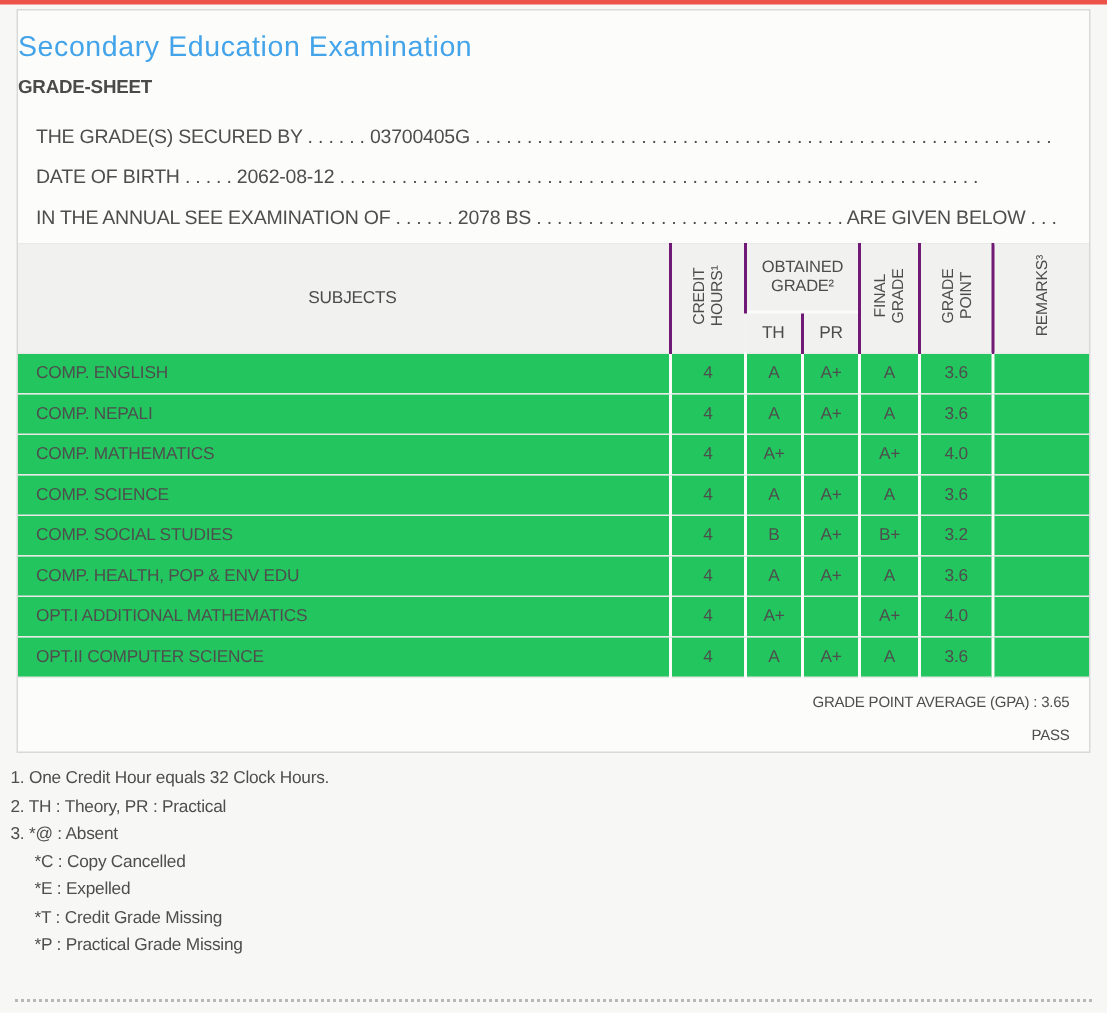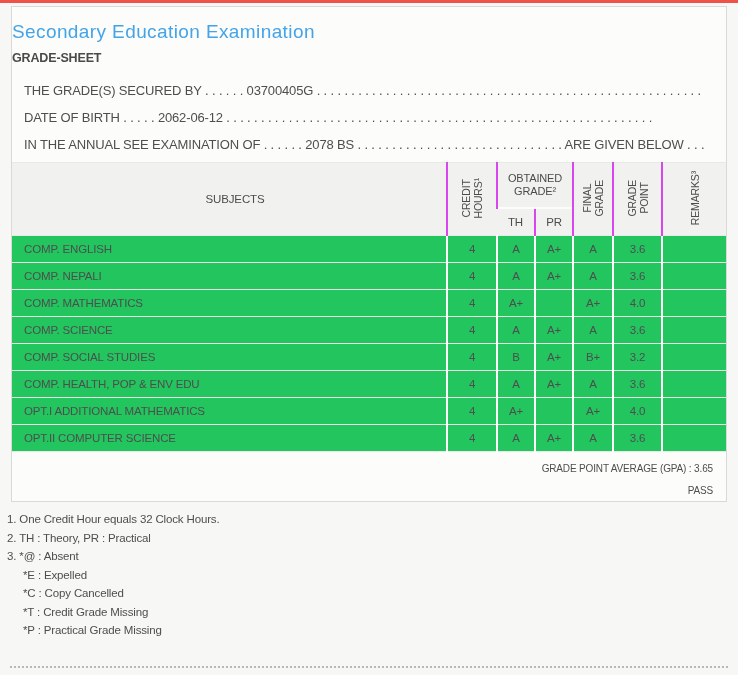--- a/index.html
+++ b/index.html
@@ -35,21 +35,21 @@
   col.c-subj{width:auto;}
   col.c-credit{width:50px;}
   col.c-th{width:38px;}
   col.c-pr{width:38px;}
   col.c-final{width:40px;}
   col.c-gp{width:49px;}
   col.c-rem{width:64px;}
   th{
     background:#f1f1ef;font-weight:400;color:#4c4c4a;
     text-align:center;vertical-align:middle;padding:0;
-    border-left:2px solid #d946ef;
+    border-left:2px solid #701a75;
   }
   th:first-child{border-left:none;}
   thead tr.r1 th{height:44px;}
   thead tr.r2 th{height:26px;border-top:2px solid #fcfcfa;margin-top:16px;}
   .h-subj{text-align:center;padding-left:12px;font-size:11.5px;}
   .h-obt{white-space:pre-line;font-size:11px;line-height:13px;}
   .vert{
     display:inline-block;
     writing-mode:vertical-rl;transform:rotate(180deg);
     white-space:pre-line;font-size:10.5px;line-height:12px;
@@ -72,21 +72,21 @@
 <body>
 
 <div class="top-line"></div>
 
 <div class="card">
   <div class="title">Secondary Education Examination</div>
   <div class="subtitle">GRADE-SHEET</div>
 
   <div class="info">
     <div class="info-line">THE GRADE(S) SECURED BY . . . . . . 03700405G . . . . . . . . . . . . . . . . . . . . . . . . . . . . . . . . . . . . . . . . . . . . . . . . . . . . . . . .</div>
-    <div class="info-line">DATE OF BIRTH . . . . . 2062-06-12 . . . . . . . . . . . . . . . . . . . . . . . . . . . . . . . . . . . . . . . . . . . . . . . . . . . . . . . . . . . . . .</div>
+    <div class="info-line">DATE OF BIRTH . . . . . 2062-08-12 . . . . . . . . . . . . . . . . . . . . . . . . . . . . . . . . . . . . . . . . . . . . . . . . . . . . . . . . . . . . . .</div>
     <div class="info-line">IN THE ANNUAL SEE EXAMINATION OF . . . . . . 2078 BS . . . . . . . . . . . . . . . . . . . . . . . . . . . . . . ARE GIVEN BELOW . . .</div>
   </div>
 
   <table>
     <colgroup>
       <col class="c-subj">
         <col class="c-credit">
         <col class="c-th">
         <col class="c-pr">
       <col class="c-final">
@@ -190,19 +190,19 @@
   <div class="summary">
     <div>GRADE POINT AVERAGE (GPA) : 3.65</div>
     <div>PASS</div>
   </div>
 </div>
 
 <div class="footnotes">
     <div class="fn-line">1. One Credit Hour equals 32 Clock Hours.</div>
     <div class="fn-line">2. TH : Theory, PR : Practical</div>
     <div class="fn-line">3. *@ : Absent</div>
+    <div class="fn-line indent">*C : Copy Cancelled</div>
     <div class="fn-line indent">*E : Expelled</div>
-    <div class="fn-line indent">*C : Copy Cancelled</div>
     <div class="fn-line indent">*T : Credit Grade Missing</div>
     <div class="fn-line indent">*P : Practical Grade Missing</div>
   </div>
 
 <div class="dotted"></div>
 
 </body></html>

